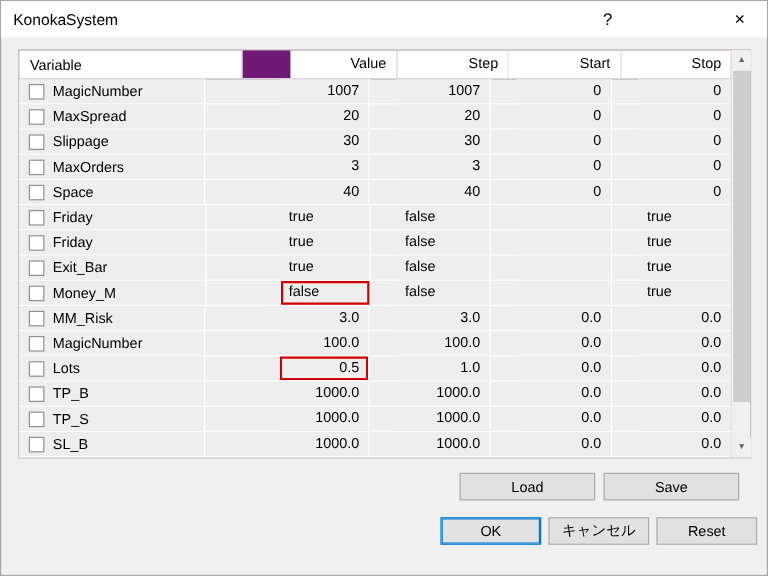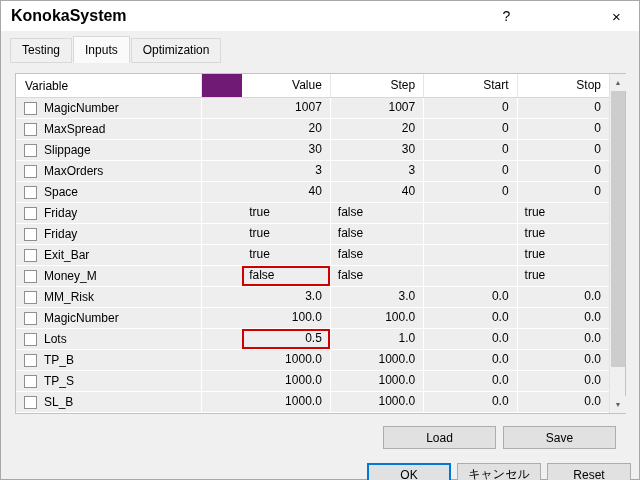--- a/index.html
+++ b/index.html
@@ -16,21 +16,21 @@
     border:1px solid #a8a8a8;
     background:#f0f0f0;
     position:relative;
   }
   
   .titlebar {
     height:30px; background:#ffffff;
     display:flex; align-items:center;
     position:relative;
   }
-  .titlebar .title { padding-left:10px; font-size:16px;font-weight:bold; }
+  .titlebar .title { padding-left:10px; font-size:13px; }
   .tb-btn {
     position:absolute; top:0; height:30px; width:45px;
     display:flex; align-items:center; justify-content:center;
     color:#000; cursor:default;
   }
   .tb-help { right:110px; font-size:14px; }
   .tb-close { right:0; font-size:15px; }
   
   .tabs {
     display:flex; align-items:flex-end;
@@ -56,21 +56,21 @@
     background:#eeeeee;
     display:flex;
   }
   .grid { width:593px; }
   .thead { display:flex; background:#701a75; border-bottom:1px solid #d8d8d8; }
   .thead .cell {
     height:23px; line-height:22px;
     border-right:1px solid #e6e6e6;
     background:#ffffff;
   }
-  .trow { display:flex; border-bottom:1px solid #ffffff; }
+  .trow { display:flex; border-bottom:1px solid #ffffff;gap:22px; }
   .trow .cell {
     height:20px; line-height:19px;
     border-right:1px solid #ffffff;
     background:#eeeeee;
     overflow:hidden; white-space:nowrap;
   }
   .c-var  { width:200px; padding-left:8px; display:flex; align-items:center; }
   .c-value{ width:95px;margin-left:40px;  }
   .c-start{ width:100px; }
   .c-step { width:100px; }
@@ -135,31 +135,20 @@
   <div class="titlebar">
     <div class="title">KonokaSystem</div>
     <div class="tb-btn tb-help">
       <span>?</span>
     </div>
     <div class="tb-btn tb-close">
       <span>×</span>
     </div>
   </div>
 
-  <div class="tabs">
-    <div class="tab">
-      <span>Testing</span>
-    </div>
-    <div class="tab active">
-      <span>Inputs</span>
-    </div>
-    <div class="tab">
-      <span>Optimization</span>
-    </div>
-  </div>
 
   <div class="tablewrap">
     <div class="grid">
       <div class="thead">
         <div class="cell c-var">Variable</div>
         <div class="cell c-value ar">Value</div>
         <div class="cell c-step ar">Step</div>
         <div class="cell c-start ar">Start</div>
         <div class="cell c-stop ar">Stop</div>
       </div>

